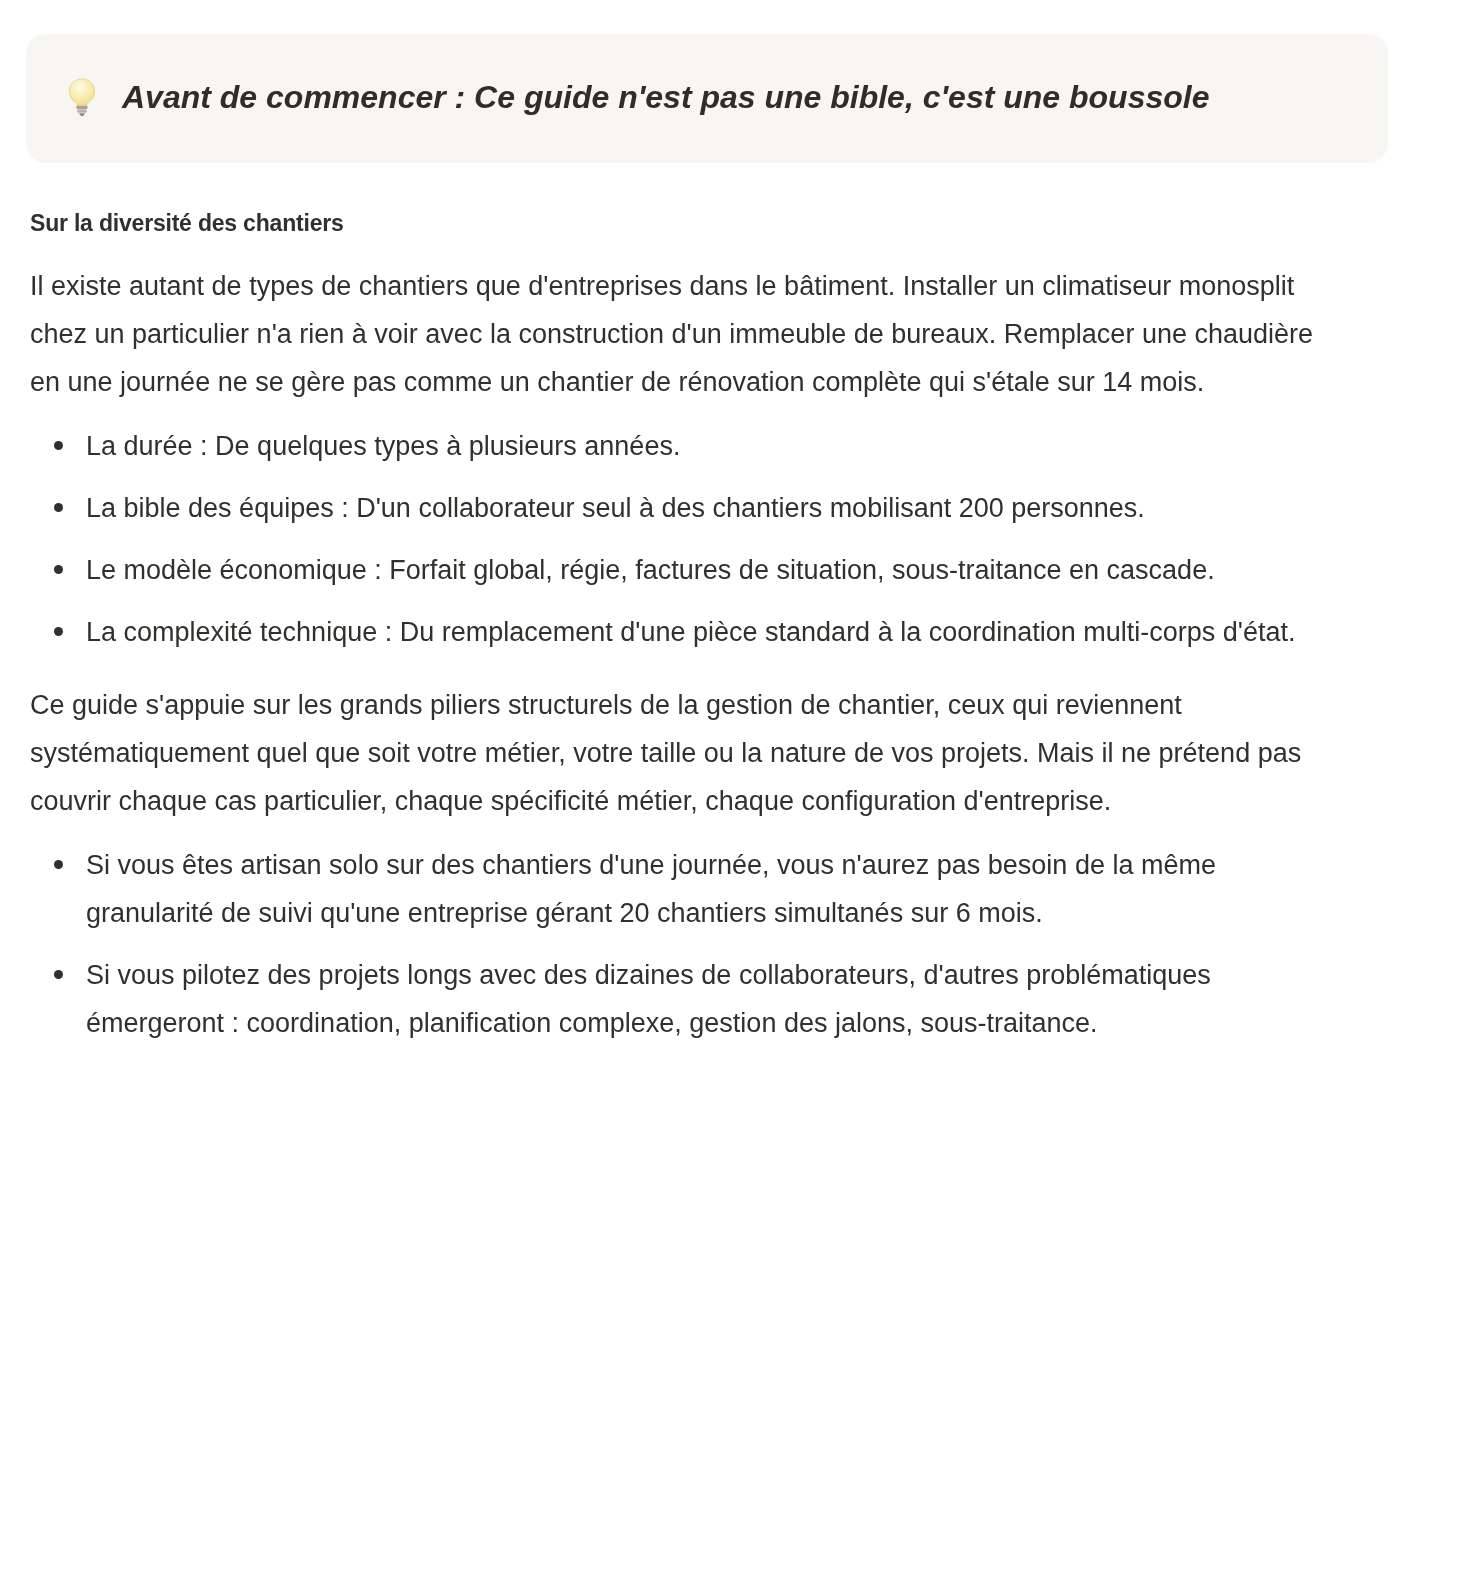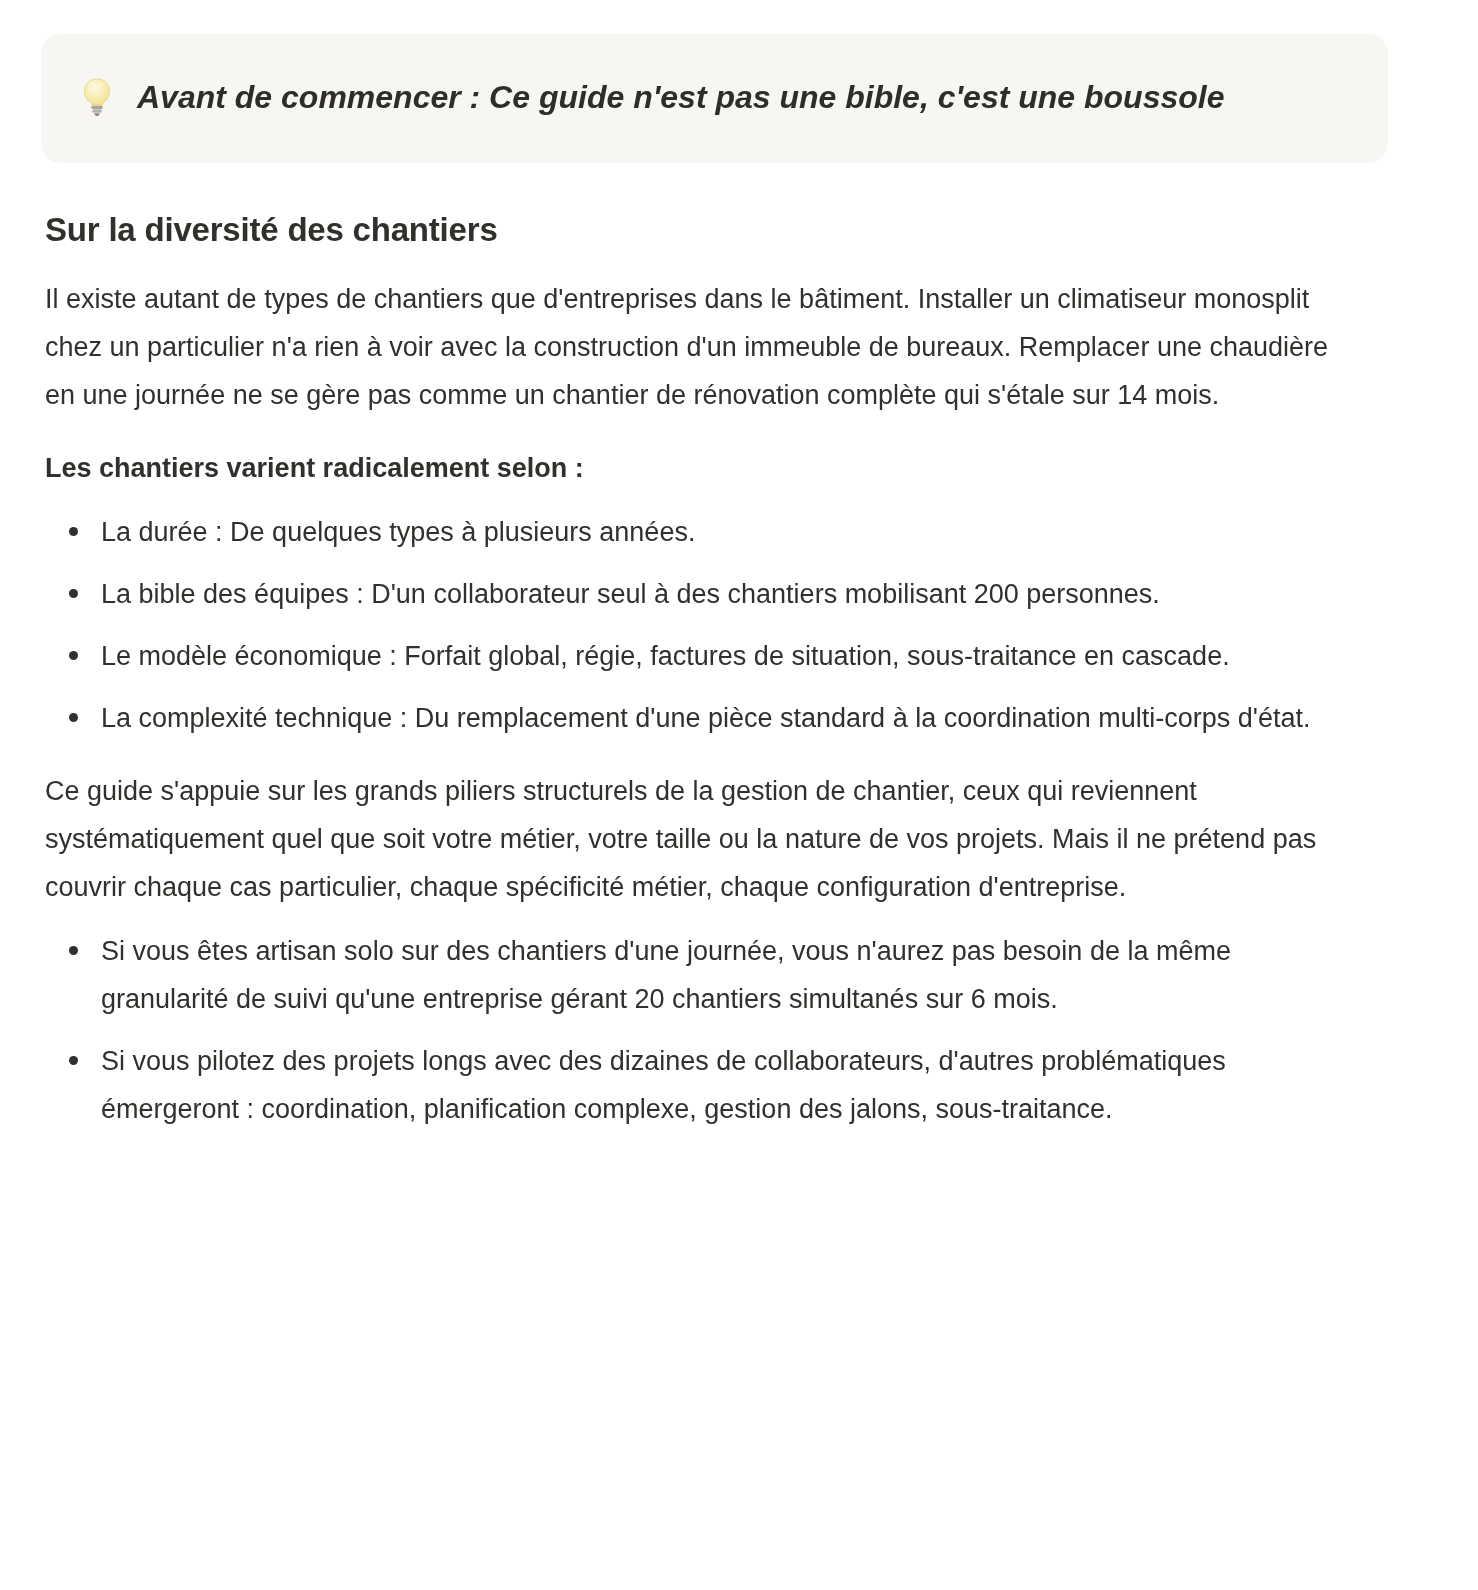--- a/index.html
+++ b/index.html
@@ -9,21 +9,20 @@
     background: #ffffff;
     font-family: "Liberation Sans", "DejaVu Sans", sans-serif;
     color: #32302c;
   }
 
   .page {
     width: 1478px;
     min-height: 1590px;
     background: #ffffff;
     overflow: hidden;
-    padding-left: 15px;
   }
 
   
   .callout {
     margin: 34px 90px 0 26px;
     background: #f7f6f3;
     border-radius: 20px;
     padding: 38px 44px 40px 38px;
     display: flex;
     align-items: flex-start;
@@ -46,21 +45,21 @@
 
   
   .content {
     padding: 0 130px 30px 30px;
     font-size: 27px;
     line-height: 48px;
   }
 
   h2.section-heading {
     margin-top: 46px;
-    font-size: 33px;
+    font-size: 23px;
     line-height: 1.25;
     font-weight: 700;
     letter-spacing: -0.2px;
   }
 
   p.paragraph { margin-top: 25px; }
   p.bold-line { margin-top: 25px; font-weight: 700; }
   .b { font-weight: 400; }
 
   ul.bullet-list {
@@ -106,21 +105,20 @@
     </span>
     <div class="callout-title">Avant de commencer : Ce guide n'est pas une bible, c'est une boussole</div>
   </div>
 
   <div class="content">
 
     <h2 class="section-heading">Sur la diversité des chantiers</h2>
 
     <p class="paragraph">Il existe autant de types de chantiers que d'entreprises dans le bâtiment. Installer un climatiseur monosplit chez un particulier n'a rien à voir avec la construction d'un immeuble de bureaux. Remplacer une chaudière en une journée ne se gère pas comme un chantier de rénovation complète qui s'étale sur 14 mois.</p>
 
-    <p class="bold-line">Les chantiers varient radicalement selon :</p>
 
     <ul class="bullet-list">
       <li>
         <span class="b">La durée :</span><span> De quelques types à plusieurs années.</span>
       </li>
       <li>
         <span class="b">La bible des équipes :</span><span> D'un collaborateur seul à des chantiers mobilisant 200 personnes.</span>
       </li>
       <li>
         <span class="b">Le modèle économique :</span><span> Forfait global, régie, factures de situation, sous-traitance en cascade.</span>

